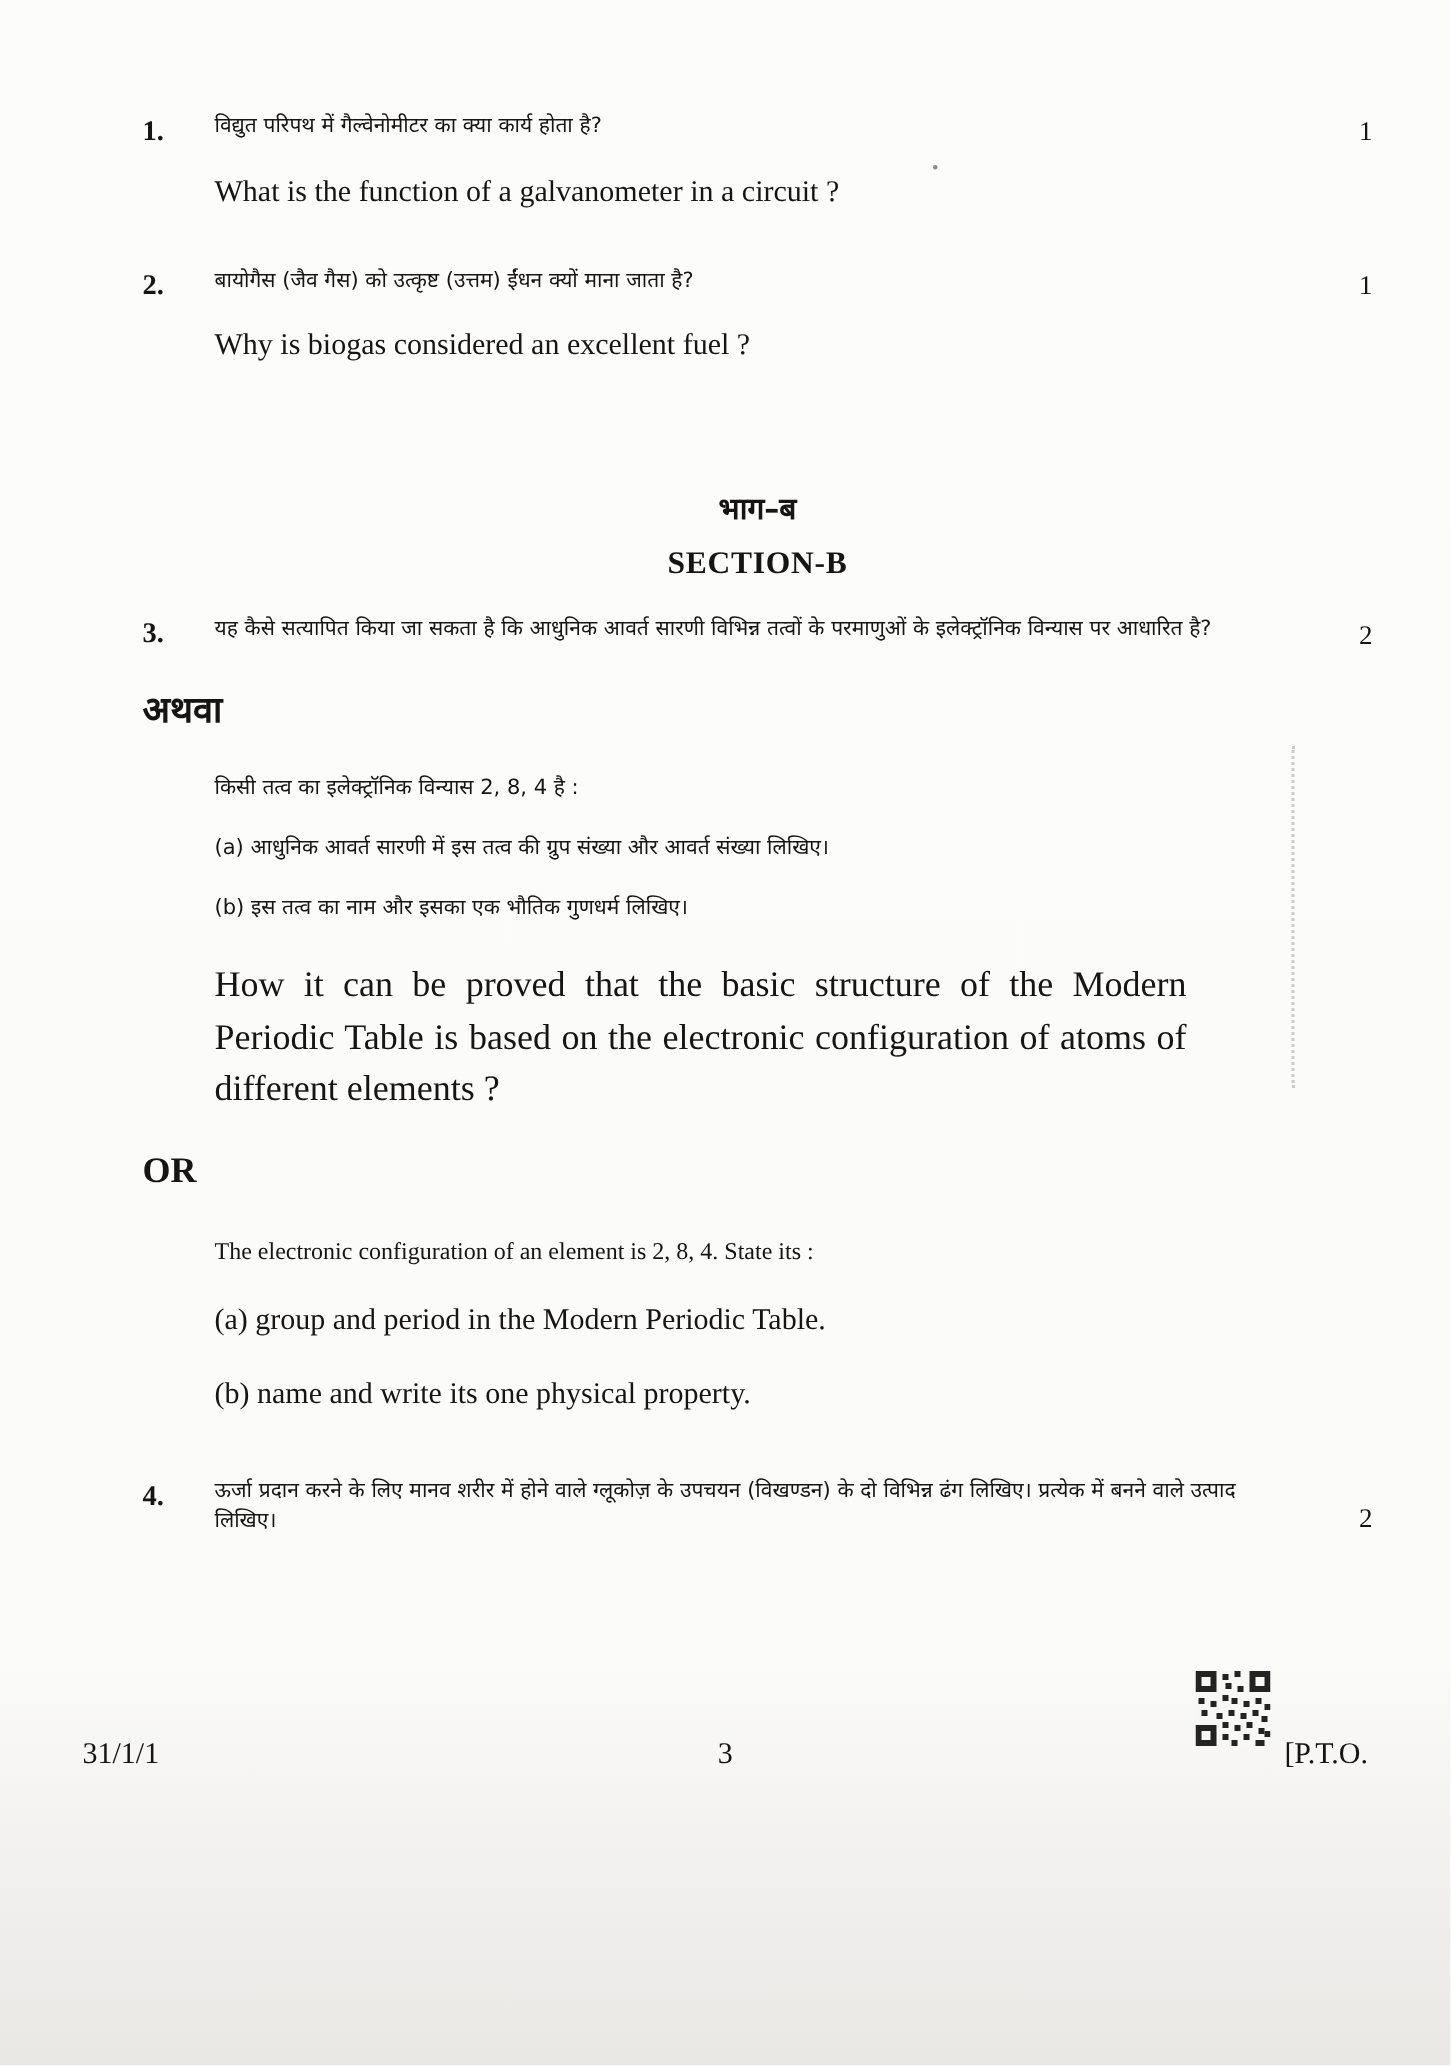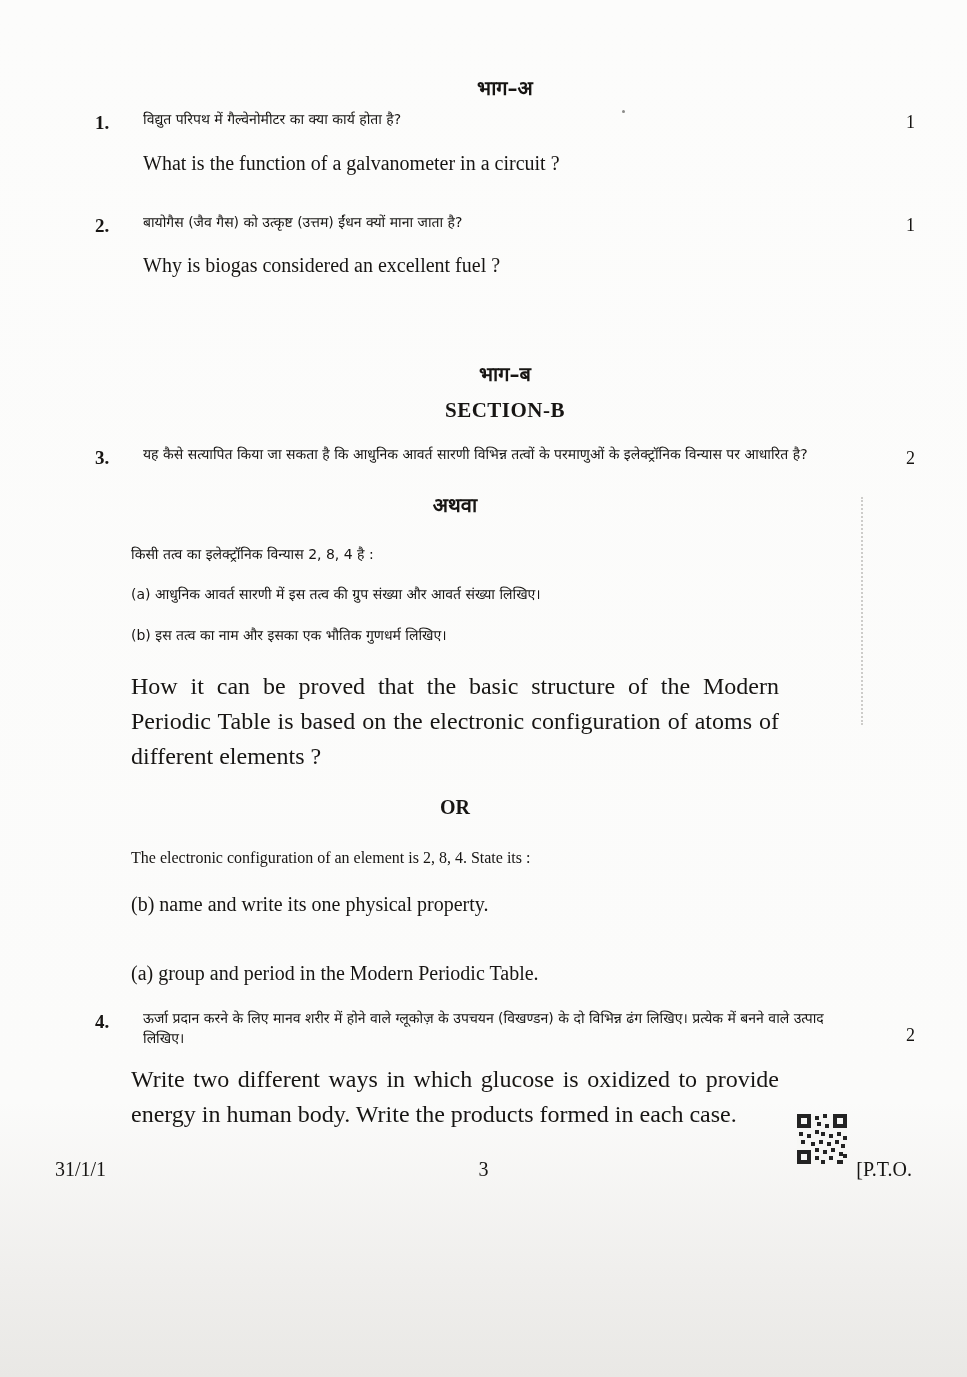--- a/index.html
+++ b/index.html
@@ -27,22 +27,22 @@
     font-family:"DejaVu Sans","Liberation Sans",sans-serif;
   }
   .h-eng{font-weight:bold;font-size:21px;letter-spacing:.5px;margin-bottom:18px;}
   .q-row{display:flex;align-items:flex-start;margin-bottom:12px;}
   .q-num{flex:none;width:48px;font-weight:bold;font-size:19px;}
   .q-text{flex:1;padding-right:24px;}
   .q-marks{flex:none;width:40px;text-align:right;font-size:18px;}
   .q-marks.bottom{align-self:flex-end;}
   .hindi{font-family:"DejaVu Sans","Liberation Sans",sans-serif;font-size:14px;}
   .eng-line{margin:0 0 34px 48px;font-size:20px;}
-  .sub{margin-left:36px;margin-bottom:20px;}
-  .or-head{font-weight:bold;font-size:20px;text-align:center;margin:20px 100px 24px 0;}
+  .sub{margin-left:48px;margin-bottom:20px;}
+  .or-head{font-weight:bold;font-size:24px;margin:20px 100px 24px 0;}
   .just{max-width:648px;text-align:justify;font-size:24px;line-height:1.45;}
   .gap-lg{height:46px;}
   .footer{
     position:absolute;top:1158px;left:55px;right:55px;
     display:flex;justify-content:space-between;align-items:baseline;
     font-size:20px;
   }
   .footer .pg{position:absolute;left:0;right:0;text-align:center;}
   .qr{
     position:absolute;top:1114px;right:120px;width:50px;height:50px;
@@ -59,21 +59,20 @@
 </head>
 <body>
 
 <div class="page">
 
   <div class="dot-artifact"></div>
   <div class="fold-line"></div>
 
   <div class="content">
 
-    <div class="center h-hindi">भाग–अ</div>
 
     <div class="q-row">
       <div class="q-num">1.</div>
       <div class="q-text hindi">विद्युत परिपथ में गैल्वेनोमीटर का क्या कार्य होता है?</div>
       <div class="q-marks">1</div>
     </div>
     <p class="eng-line">What is the function of a galvanometer in a circuit ?</p>
 
     <div class="q-row">
       <div class="q-num">2.</div>
@@ -97,30 +96,29 @@
 
     <div class="sub hindi">किसी तत्व का इलेक्ट्रॉनिक विन्यास 2, 8, 4 है :</div>
     <div class="sub hindi">(a) आधुनिक आवर्त सारणी में इस तत्व की ग्रुप संख्या और आवर्त संख्या लिखिए।</div>
     <div class="sub hindi">(b) इस तत्व का नाम और इसका एक भौतिक गुणधर्म लिखिए।</div>
 
     <p class="sub just">How it can be proved that the basic structure of the Modern Periodic Table is based on the electronic configuration of atoms of different elements ?</p>
 
     <div class="or-head">OR</div>
 
     <div class="sub" style="font-size:16px;">The electronic configuration of an element is 2, 8, 4. State its :</div>
+    <div class="sub" style="font-size:20px;">(a) group and period in the Modern Periodic Table.</div>
     <div class="sub" style="font-size:20px;margin-bottom:40px;">(b) name and write its one physical property.</div>
-    <div class="sub" style="font-size:20px;">(a) group and period in the Modern Periodic Table.</div>
 
     <div class="q-row">
       <div class="q-num">4.</div>
       <div class="q-text hindi">ऊर्जा प्रदान करने के लिए मानव शरीर में होने वाले ग्लूकोज़ के उपचयन (विखण्डन) के दो विभिन्न ढंग लिखिए। प्रत्येक में बनने वाले उत्पाद लिखिए।</div>
       <div class="q-marks bottom">2</div>
     </div>
 
-    <p class="sub just" style="margin-top:14px;">Write two different ways in which glucose is oxidized to provide energy in human body. Write  the products formed in each case.</p>
 
   </div>
 
   <svg class="qr" viewBox="0 0 25 25" aria-hidden="true">
     <rect x="0" y="0" width="25" height="25" fill="#f7f7f5"></rect>
     <g fill="#232323">
       <rect x="0" y="0" width="7" height="7"></rect>
         <rect x="18" y="0" width="7" height="7"></rect>
         <rect x="0" y="18" width="7" height="7"></rect>
       <rect x="2" y="2" width="3" height="3" fill="#f7f7f5"></rect>

